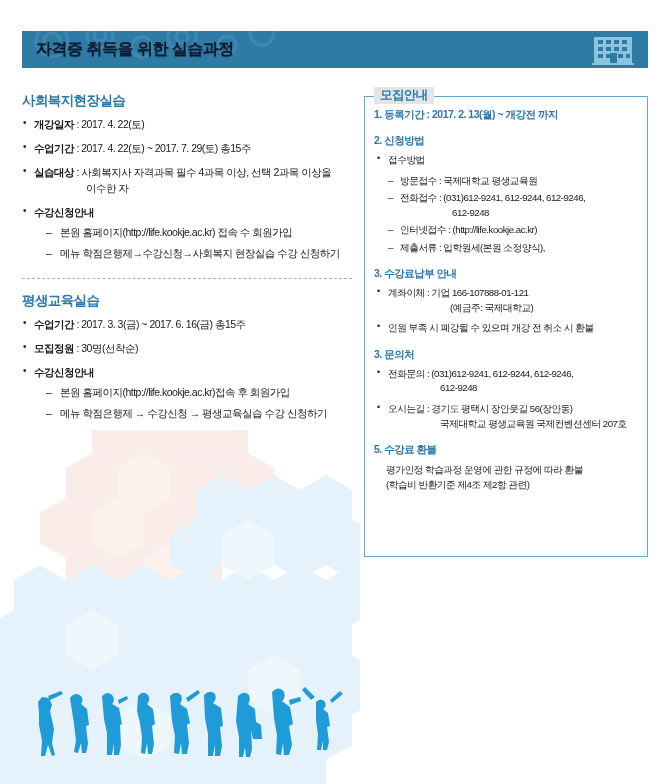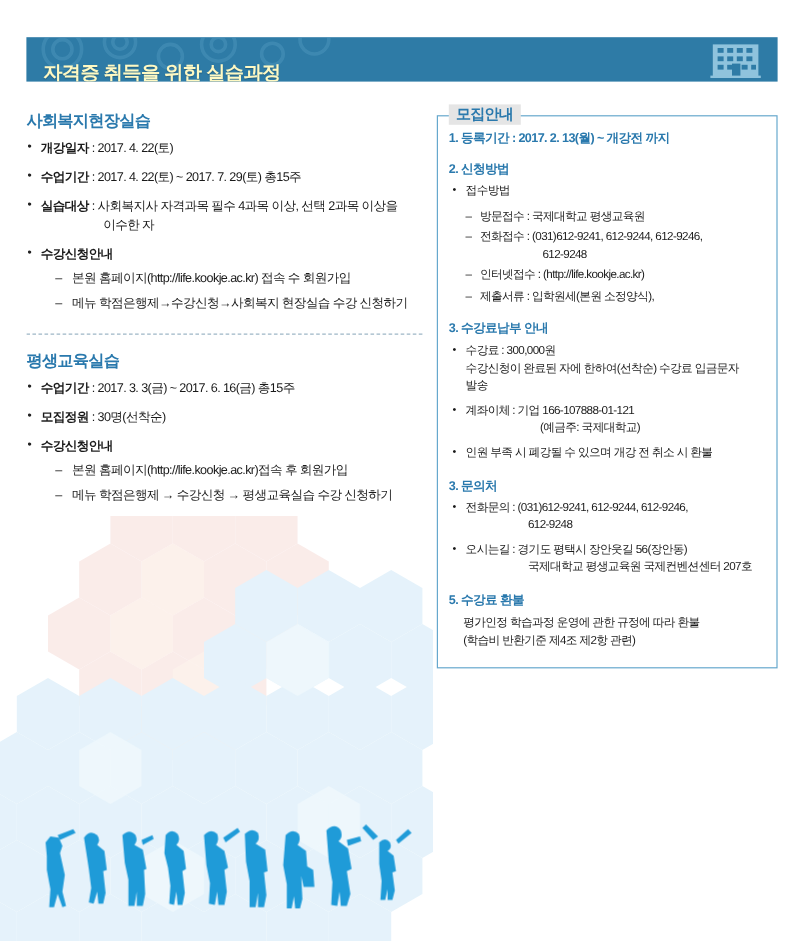--- a/index.html
+++ b/index.html
@@ -18,22 +18,22 @@
 
   
   .header{
     position:absolute;left:22px;top:31px;width:626px;height:37px;
     background:#2e7ba6;
     z-index:3;
     overflow:hidden;
   }
   .header .rings{position:absolute;left:0;top:0;width:260px;height:37px;opacity:.55;}
   .header-title{
-    position:absolute;left:14px;top:20px;
-    color:#fef9c3;font-size:16px;font-weight:bold;letter-spacing:-0.5px;
+    position:absolute;left:14px;top:8px;
+    color:#0f172a;font-size:16px;font-weight:bold;letter-spacing:-0.5px;
     white-space:nowrap;
     text-shadow:0 1px 1px rgba(0,0,0,.25);
   }
   .building-icon{position:absolute;right:12px;top:3px;width:46px;height:32px;}
 
   
   .left-col{position:absolute;left:22px;top:92px;width:330px;z-index:2;}
   .sec-title{
     color:#2a79ad;font-size:13.5px;font-weight:bold;letter-spacing:-0.6px;
     margin:0 0 7px 0;
@@ -302,25 +302,20 @@
       </div>
       <div class="b3">인터넷접수 : (http://life.kookje.ac.kr)</div>
       <div class="b3">
         <span>제출서류 : 입학원세(본원 소정양식),</span>
       </div>
     </div>
 
     <div class="blk">
       <div class="num-head">3. 수강료납부 안내</div>
       <div class="b2">
-        <span>수강료 : 300,000원</span>
-        <span style="display:block">수강신청이 완료된 자에 한하여(선착순) 수강료 입금문자</span>
-        <span style="display:block">발송</span>
-      </div>
-      <div class="b2">
         <span>계좌이체 : 기업 166-107888-01-121</span>
         <span class="ind-c">(예금주: 국제대학교)</span>
       </div>
       <div class="b2">인원 부족 시 폐강될 수 있으며 개강 전 취소 시 환불</div>
     </div>
 
     <div class="blk">
       <div class="num-head">3. 문의처</div>
       <div class="b2">
         <span>전화문의 : (031)612-9241, 612-9244, 612-9246,</span>

